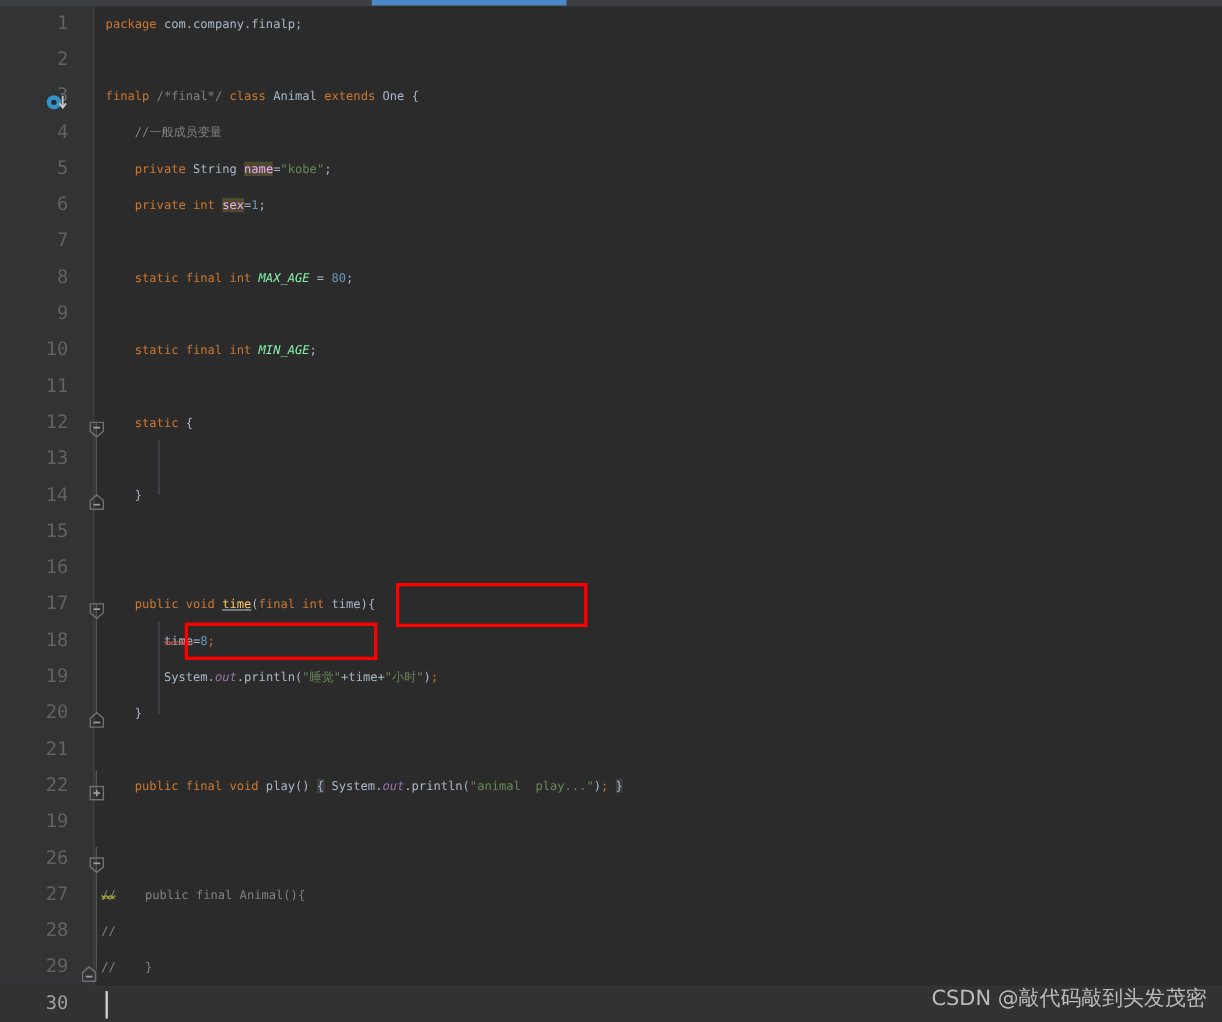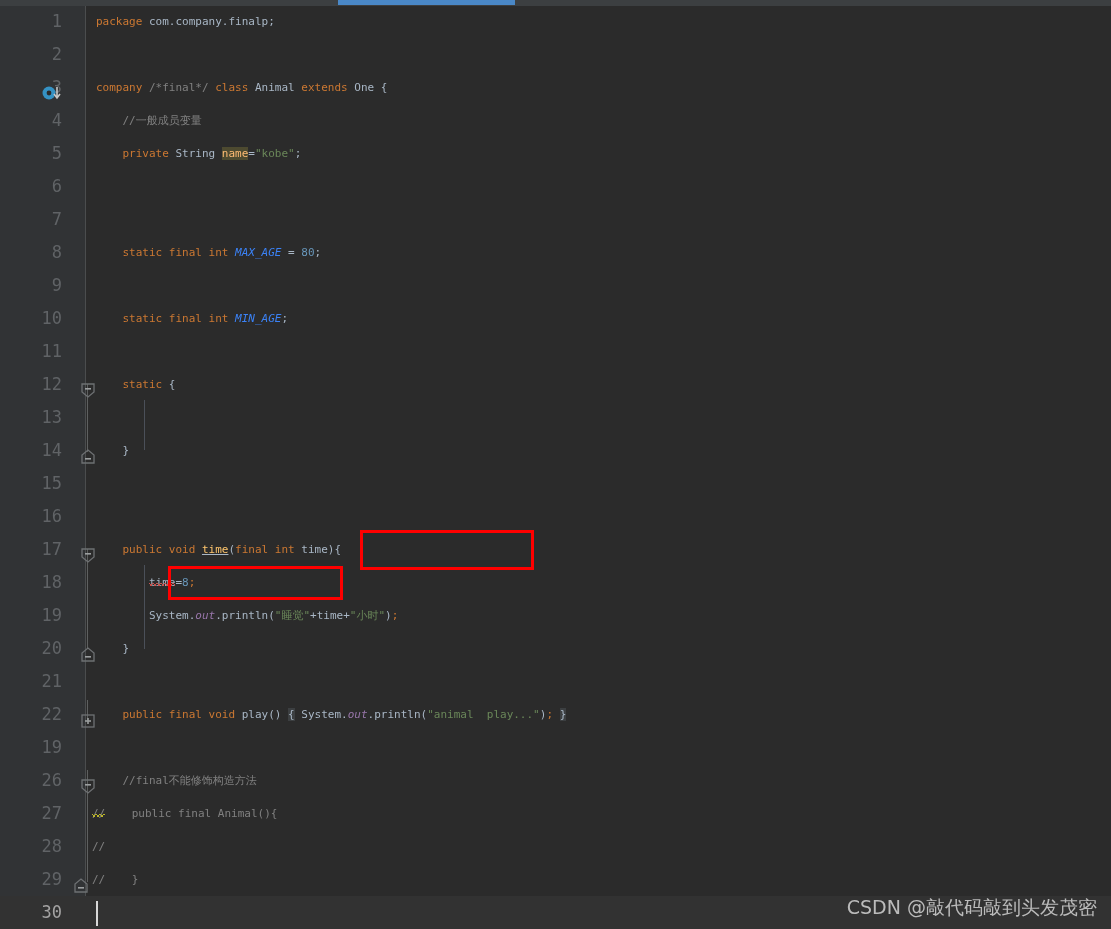--- a/index.html
+++ b/index.html
@@ -98,22 +98,22 @@
 
   
   .kw      { color: #cc7832; }
   .plain   { color: #a9b7c6; }
   .cmt     { color: #808080; }
   .str     { color: #6a8759; }
   .num     { color: #6897bb; }
   .sfield  { color: #9876aa; font-style: italic; }
   .meth    { color: #ffc66d; }
   .cls     { color: #a9b7c6; }
-  .const   { color: #3b82f6; font-style: italic; }
-  .warnbg  { background: #4d4a30; color: #fdba74; }
+  .const   { color: #86efac; font-style: italic; }
+  .warnbg  { background: #4d4a30; color: #f0abfc; }
   .brace-hl{ background: #3c3f41; }
   .underl  { text-decoration: underline; text-decoration-color: #a9b7c6; }
 
   
   .squig {
     position: relative;
   }
   .squig::after {
     content: "";
     position: absolute;
@@ -216,35 +216,36 @@
 
   <div class="row" style="top:71px;">
     <span class="lineno">3</span>
     <span class="gicon impl-icon" style="top:9px;">
       <svg width="20" height="16" viewBox="0 0 20 16">
         <circle cx="7" cy="7" r="6.5" fill="#3592c4"></circle>
         <circle cx="7" cy="7" r="2.4" fill="#2b2b2b"></circle>
         <path d="M15 1 L15 11 M12 8 L15 12 L18 8" stroke="#c7c7c7" stroke-width="1.6" fill="none"></path>
       </svg>
     </span>
-    <span class="codetext"><span class="kw">company</span> <span class="cmt">/*final*/</span> <span class="kw">class</span> <span class="cls">Animal</span> <span class="kw">extends</span> <span class="cls">One</span> <span class="plain">{</span></span>
+    <span class="codetext"><span class="kw">finalp</span> <span class="cmt">/*final*/</span> <span class="kw">class</span> <span class="cls">Animal</span> <span class="kw">extends</span> <span class="cls">One</span> <span class="plain">{</span></span>
   </div>
 
   <div class="row" style="top:104px;">
     <span class="lineno">4</span>
     <span class="codetext"><span class="cmt">    //一般成员变量</span></span>
   </div>
 
   <div class="row" style="top:137px;">
     <span class="lineno">5</span>
     <span class="codetext"><span class="kw">    private</span> <span class="cls">String</span> <span class="warnbg">name</span><span class="plain">=</span><span class="str">"kobe"</span><span class="plain">;</span></span>
   </div>
 
   <div class="row" style="top:170px;">
     <span class="lineno">6</span>
+    <span class="codetext"><span class="kw">    private int</span> <span class="warnbg">sex</span><span class="plain">=</span><span class="num">1</span><span class="plain">;</span></span>
   </div>
 
   <div class="row" style="top:203px;">
     <span class="lineno">7</span>
     <span class="codetext"></span>
   </div>
 
   <div class="row" style="top:236px;">
     <span class="lineno">8</span>
     <span class="codetext"><span class="kw">    static final int</span> <span class="const">MAX_AGE</span> <span class="plain">=</span> <span class="num">80</span><span class="plain">;</span></span>
@@ -356,21 +357,20 @@
   </div>
 
   <div class="row" style="top:764px;">
     <span class="lineno">26</span>
     <span class="fold" style="top:9px;">
       <svg width="14" height="16" viewBox="0 0 14 16">
         <path d="M1 1 H13 V9 L7 14 L1 9 Z" fill="none" stroke="#6e7173" stroke-width="1.3"></path>
         <rect x="4" y="5" width="6" height="1.6" fill="#9b9e9f"></rect>
       </svg>
     </span>
-    <span class="codetext"><span class="cmt">    //final不能修饰构造方法</span></span>
   </div>
 
   <div class="row" style="top:797px;">
     <span class="lineno">27</span>
     <span class="codetext" style="left:92px;"><span class="cmt squig squig-y">//</span><span class="cmt">    public final Animal(){</span></span>
   </div>
 
   <div class="row" style="top:830px;">
     <span class="lineno">28</span>
     <span class="codetext" style="left:92px;"><span class="cmt">//</span></span>

